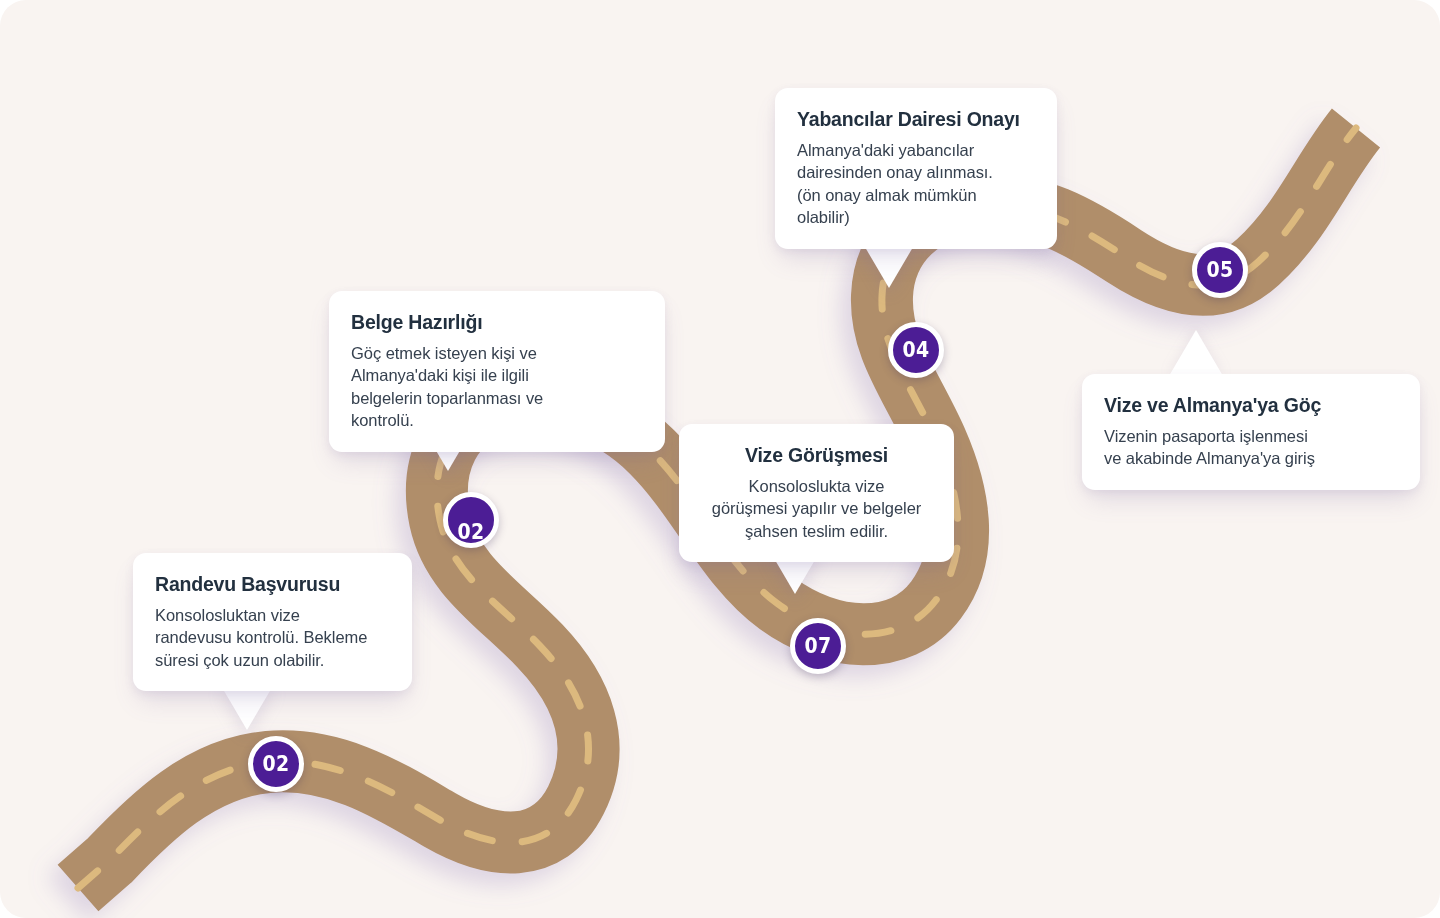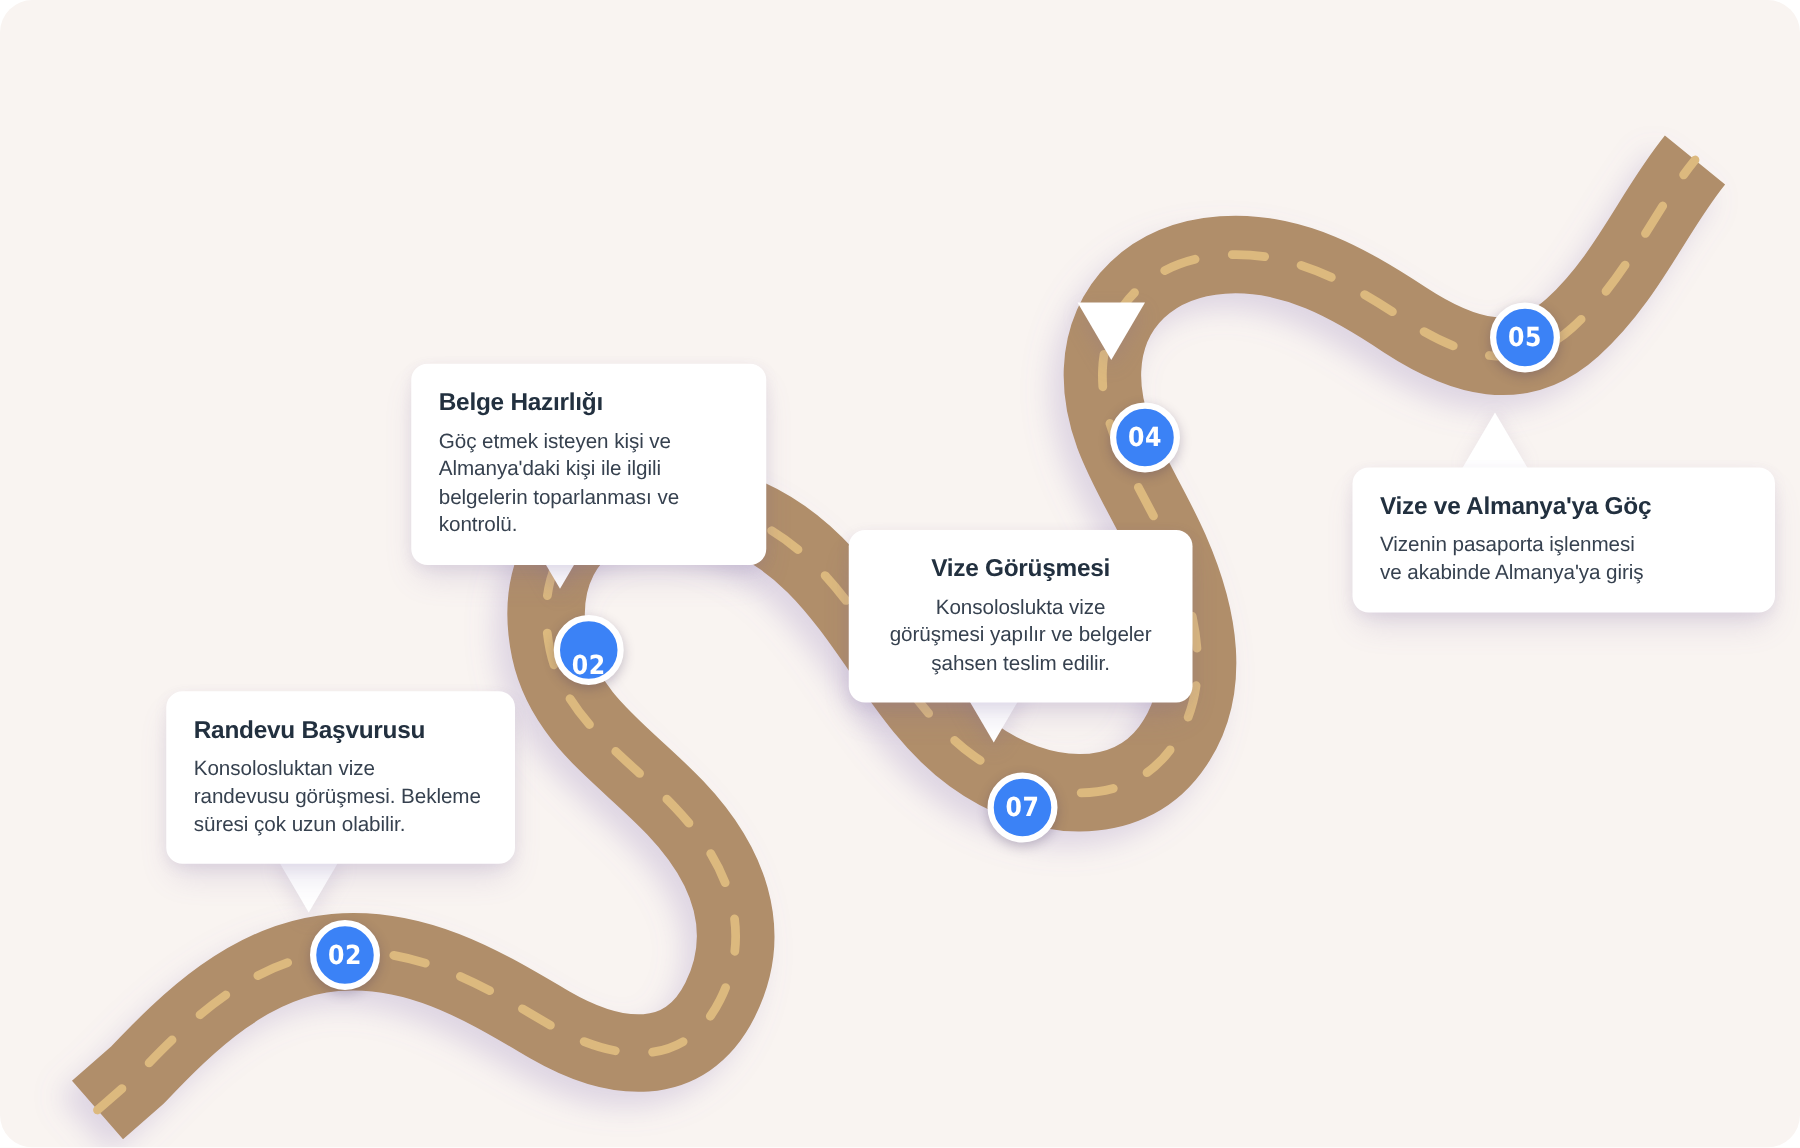--- a/index.html
+++ b/index.html
@@ -77,21 +77,21 @@
     border-bottom: 46px solid #FFFFFF;
     filter: drop-shadow(0 -2px 6px rgba(120, 100, 160, 0.10));
   }
 
   
   .marker {
     position: absolute;
     width: 56px;
     height: 56px;
     border-radius: 50%;
-    background: #3b82f6;
+    background: #4c1d95;
     border: 5px solid #FFFFFF;
     display: flex;
     align-items: center;
     justify-content: center;
     z-index: 30;
     box-shadow: 0 3px 9px rgba(60, 45, 90, 0.28);
   }
   .marker-label {
     color: #FFFFFF;
     font-size: 21px;
@@ -115,42 +115,49 @@
 
     <path id="road-path" d="M 78 888 L 110 860 C 150 818 200 768 268 762 C 336 756 392 792 440 820 C 492 850 548 856 576 800 C 604 744 582 690 540 646 C 500 604 452 576 440 520 C 428 462 452 418 500 404 C 548 390 608 408 652 452 C 700 500 726 566 778 604 C 830 642 900 648 936 600 C 972 552 958 490 936 440 C 912 386 880 348 882 296 C 884 244 922 208 978 204 C 1034 200 1082 228 1124 256 C 1170 286 1216 300 1258 262 C 1302 222 1322 170 1356 128" fill="none" stroke="#B08E6A" stroke-width="62" stroke-linecap="butt" stroke-linejoin="round" filter="url(#roadShadow)"></path>
 
     <path id="road-dashes" d="M 78 888 L 110 860 C 150 818 200 768 268 762 C 336 756 392 792 440 820 C 492 850 548 856 576 800 C 604 744 582 690 540 646 C 500 604 452 576 440 520 C 428 462 452 418 500 404 C 548 390 608 408 652 452 C 700 500 726 566 778 604 C 830 642 900 648 936 600 C 972 552 958 490 936 440 C 912 386 880 348 882 296 C 884 244 922 208 978 204 C 1034 200 1082 228 1124 256 C 1170 286 1216 300 1258 262 C 1302 222 1322 170 1356 128" fill="none" stroke="#DCB97E" stroke-width="7" stroke-linecap="round" stroke-dasharray="26 30"></path>
   </svg>
 
   <div class="tail tail-down" style="left:220px; top:684px;"></div>
   <div class="card" style="left:133px; top:553px; width:279px;">
     <div class="card-title">Randevu Başvurusu</div>
     <div class="card-body">Konsolosluktan vize
-randevusu görüşmesi. Bekleme
+randevusu kontrolü. Bekleme
 süresi çok uzun olabilir.</div>
   </div>
 
   <div class="tail tail-down" style="left:421px; top:425px;"></div>
-  <div class="card" style="left:329px; top:291px; width:284px;">
+  <div class="card" style="left:329px; top:291px; width:336px;">
     <div class="card-title">Belge Hazırlığı</div>
     <div class="card-body">Göç etmek isteyen kişi ve
 Almanya'daki kişi ile ilgili
 belgelerin toparlanması ve
 kontrolü.</div>
   </div>
 
   <div class="tail tail-down" style="left:768px; top:548px;"></div>
   <div class="card" style="left:679px; top:424px; width:275px;text-align:center;">
     <div class="card-title">Vize Görüşmesi</div>
     <div class="card-body">Konsoloslukta vize
 görüşmesi yapılır ve belgeler
 şahsen teslim edilir.</div>
   </div>
 
   <div class="tail tail-down" style="left:862px; top:242px;"></div>
+  <div class="card" style="left:775px; top:88px; width:282px;">
+    <div class="card-title">Yabancılar Dairesi Onayı</div>
+    <div class="card-body">Almanya'daki yabancılar
+dairesinden onay alınması.
+(ön onay almak mümkün
+olabilir)</div>
+  </div>
 
   <div class="tail tail-up" style="left:1169px; top:330px;"></div>
   <div class="card" style="left:1082px; top:374px; width:338px;">
     <div class="card-title">Vize ve Almanya'ya Göç</div>
     <div class="card-body">Vizenin pasaporta işlenmesi
 ve akabinde Almanya'ya giriş</div>
   </div>
 
   <div class="marker" style="left:248px; top:736px;">
     <span class="marker-label">02</span>

